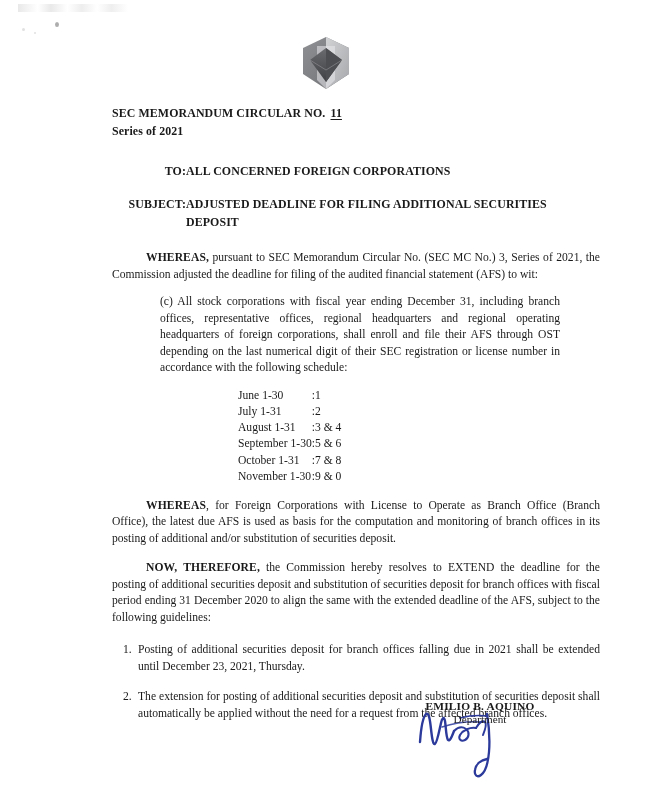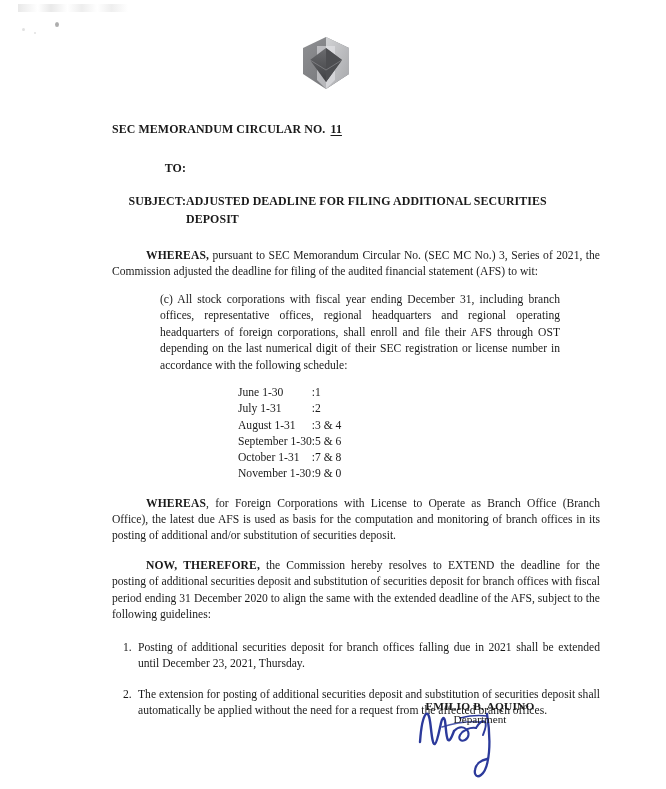--- a/index.html
+++ b/index.html
@@ -74,21 +74,21 @@
     font-size: 13.2px;
     font-weight: bold;
     color: #1f1f1f;
     letter-spacing: .1px;
     margin-top: 1px;
   }
   .doc {
     position: absolute;
     left: 112px;
     width: 488px;
-    top: 120px;
+    top: 104px;
     font-size: 11.6px;
     line-height: 1.42;
   }
 
   .title-block {
     font-weight: bold;
     font-size: 11.9px;
     line-height: 1.55;
     letter-spacing: .1px;
   }
@@ -215,25 +215,27 @@
   </div>
 </div>
 
 <div class="doc">
 
   <div class="title-block">
     <div>
       <span>SEC MEMORANDUM CIRCULAR NO.</span>
       <span class="fill-in">11</span>
     </div>
+    <div>Series of 2021</div>
   </div>
 
   <div class="addr">
     <div class="addr-row">
       <span class="addr-key">TO:</span>
+      <span class="addr-val">ALL CONCERNED FOREIGN CORPORATIONS</span>
     </div>
     <div class="addr-row">
       <span class="addr-key">SUBJECT:</span>
       <span class="addr-val">ADJUSTED DEADLINE FOR FILING ADDITIONAL SECURITIES DEPOSIT</span>
     </div>
   </div>
 
   <p class="para first">
     <span class="indent"></span><b class="lead">WHEREAS,</b><span> pursuant to SEC Memorandum Circular No. (SEC MC No.) 3, Series of 2021, the Commission adjusted the deadline for filing of the audited financial statement (AFS) to wit:</span>
   </p>

